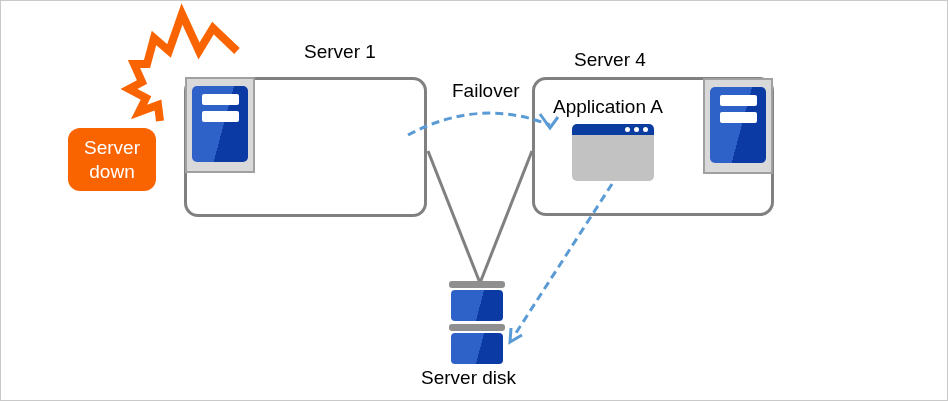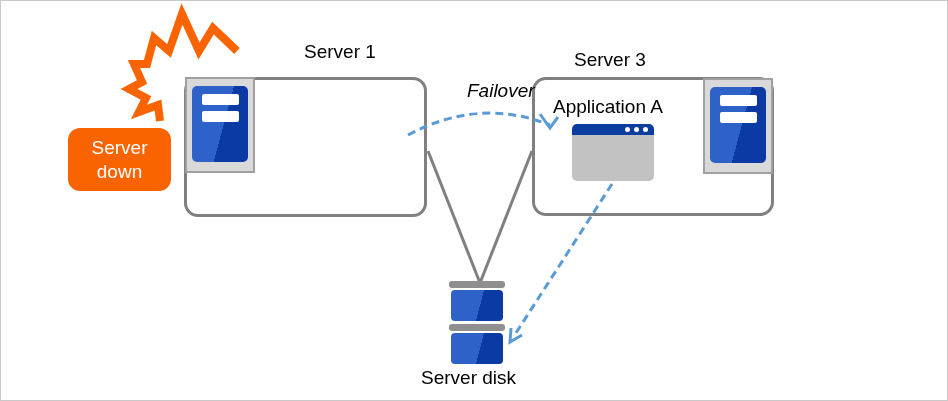--- a/index.html
+++ b/index.html
@@ -42,34 +42,34 @@
     border-radius:5px;
     background:linear-gradient(105deg, var(--blue-light,#2e62c9) 0 55%, var(--blue-dark,#0c3aa5) 55%);
   }
   .server-slot {
     position:absolute; left:10px; width:37px; height:11px;
     border-radius:2px; background:#fff;
   }
   .slot-1 { top:8px; } .slot-2 { top:25px; }
 
   .crash-badge {
-    position:absolute; left:67px; top:127px; width:103px; height:63px;
+    position:absolute; left:67px; top:127px; width:88px; height:63px;
     background:var(--accent-orange,#fa6400); border-radius:12px;
     color:#fff; font-size:19px; line-height:1.25; text-align:center;
     display:flex; align-items:center; justify-content:center; z-index:2;
   }
   .crash-badge span { display:block; width:72px; }
 
   .diagram-label {
     position:absolute; font-size:19px; color:var(--text-color,#000);
     white-space:nowrap; z-index:2;
   }
   #server1-label { left:303px; top:40px; }
   #server2-label { left:573px; top:48px; }
-  #failover-label { left:466px; top:79px;font-style:italic; }
+  #failover-label { left:451px; top:79px; }
   #application-label { left:552px; top:95px;text-align:right; }
   #shared-disk-label { left:420px; top:366px; }
 
   .app-window {
     position:absolute; left:571px; top:123px; width:82px; height:57px;
     border-radius:5px; overflow:hidden; z-index:2;
     display:flex; flex-direction:column;
   }
   .app-titlebar {
     height:11px; flex:0 0 11px;
@@ -103,21 +103,21 @@
   <div class="server-box" id="server1-box"></div>
   <div class="diagram-label" id="server1-label">Server 1</div>
   <div class="server-icon" id="server1-icon">
     <div class="server-body">
       <div class="server-slot slot-1"></div>
       <div class="server-slot slot-2"></div>
     </div>
   </div>
 
   <div class="server-box" id="server2-box"></div>
-  <div class="diagram-label" id="server2-label">Server 3</div>
+  <div class="diagram-label" id="server2-label">Server 4</div>
   <div class="server-icon" id="server2-icon">
     <div class="server-body">
       <div class="server-slot slot-1"></div>
       <div class="server-slot slot-2"></div>
     </div>
   </div>
 
   <div class="diagram-label" id="application-label">Application A</div>
   <div class="app-window">
     <div class="app-titlebar">

